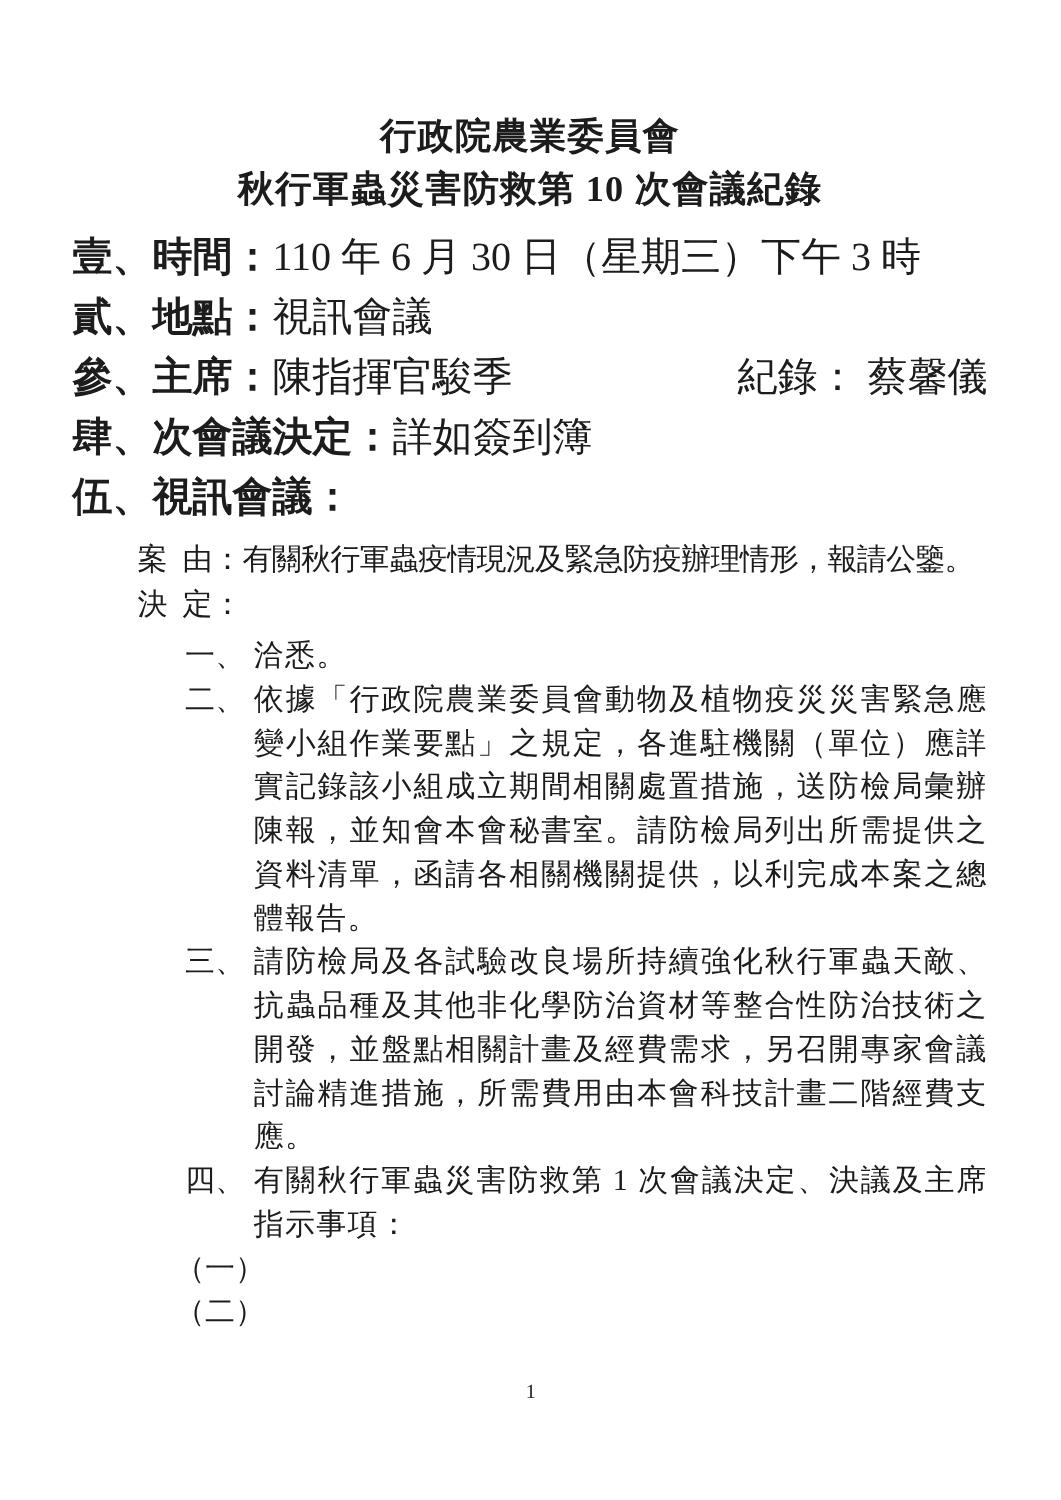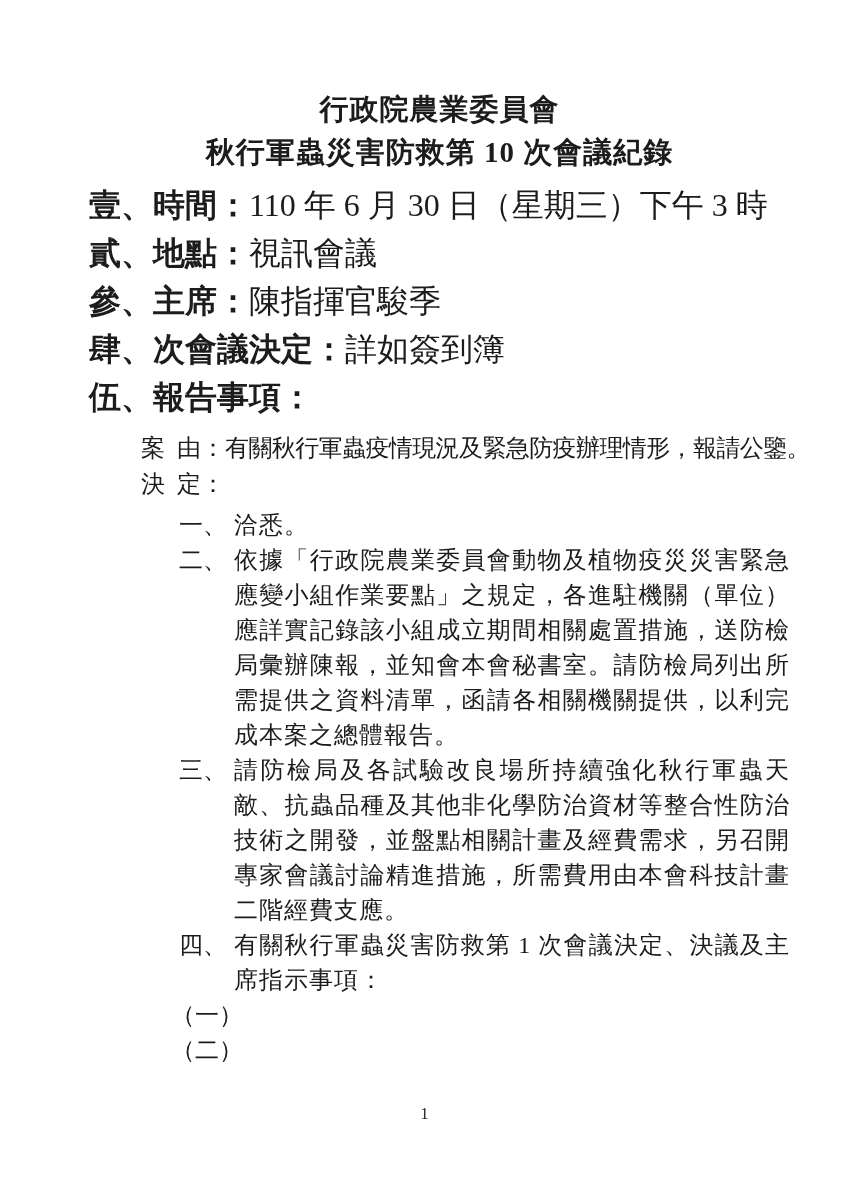--- a/index.html
+++ b/index.html
@@ -12,21 +12,21 @@
     width: 849px;
     height: 1200px;
     background: #ffffff;
     color: #1c1c1c;
     font-family: "Liberation Serif", "DejaVu Serif", serif;
     overflow: hidden;
     box-sizing: border-box;
   }
   .doc {
     box-sizing: border-box;
-    padding: 88px 59px 0 89px;
+    padding: 88px 59px 0 58px;
   }
   .title-block {
     text-align: center;
     font-weight: 700;
     font-size: 29px;
     line-height: 43px;
     letter-spacing: 1px;
     margin-bottom: 16px;
   }
   .meta-row {
@@ -122,29 +122,33 @@
     </div>
 
     <div class="meta-row">
       <span class="meta-label">貳、地點：</span>
       <span>視訊會議</span>
     </div>
 
     <div class="meta-row">
       <span class="meta-label">參、主席：</span>
       <span>陳指揮官駿季</span>
+      <span class="recorder">
+        <span>紀錄：</span>
+        <span>蔡馨儀</span>
+      </span>
     </div>
 
     <div class="meta-row">
       <span class="meta-label">肆、次會議決定：</span>
       <span>詳如簽到簿</span>
     </div>
 
     <div class="meta-row">
-      <span class="meta-label">伍、報告事項：</span>
+      <span class="meta-label">伍、視訊會議：</span>
     </div>
 
     <div class="case-block">
       <div class="case-row">
         <span class="case-label">
           <span>案</span>
           <span>由：</span>
         </span>
         <span class="case-text">有關秋行軍蟲疫情現況及緊急防疫辦理情形，報請公鑒。</span>
       </div>

